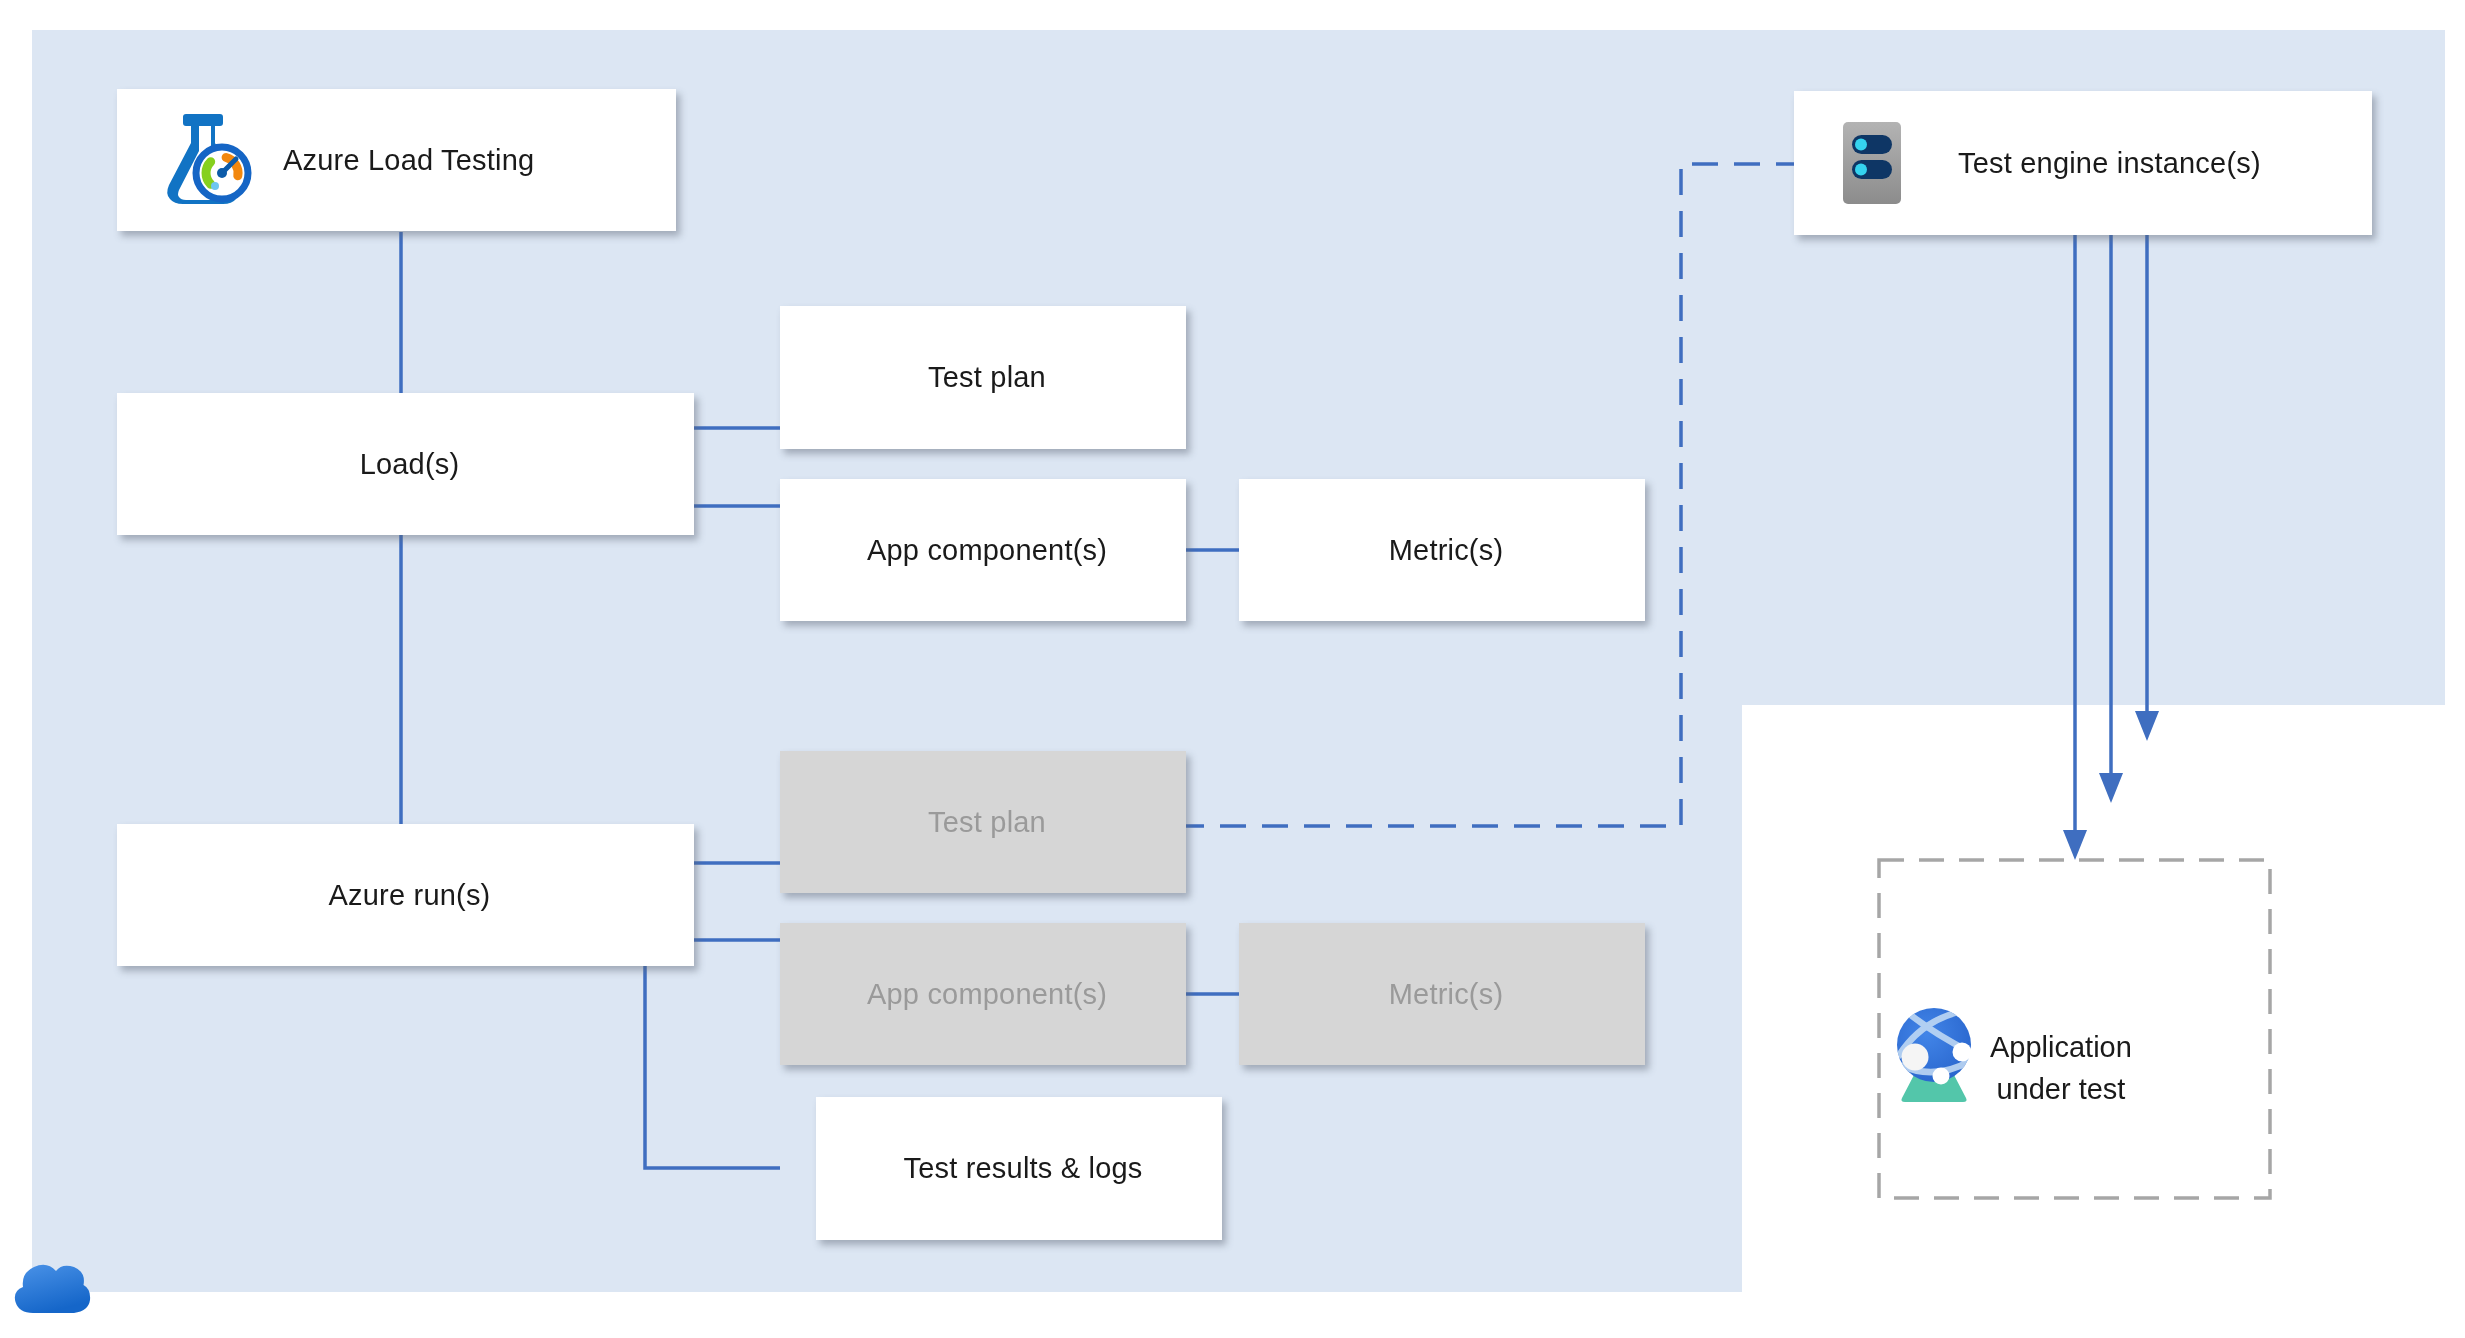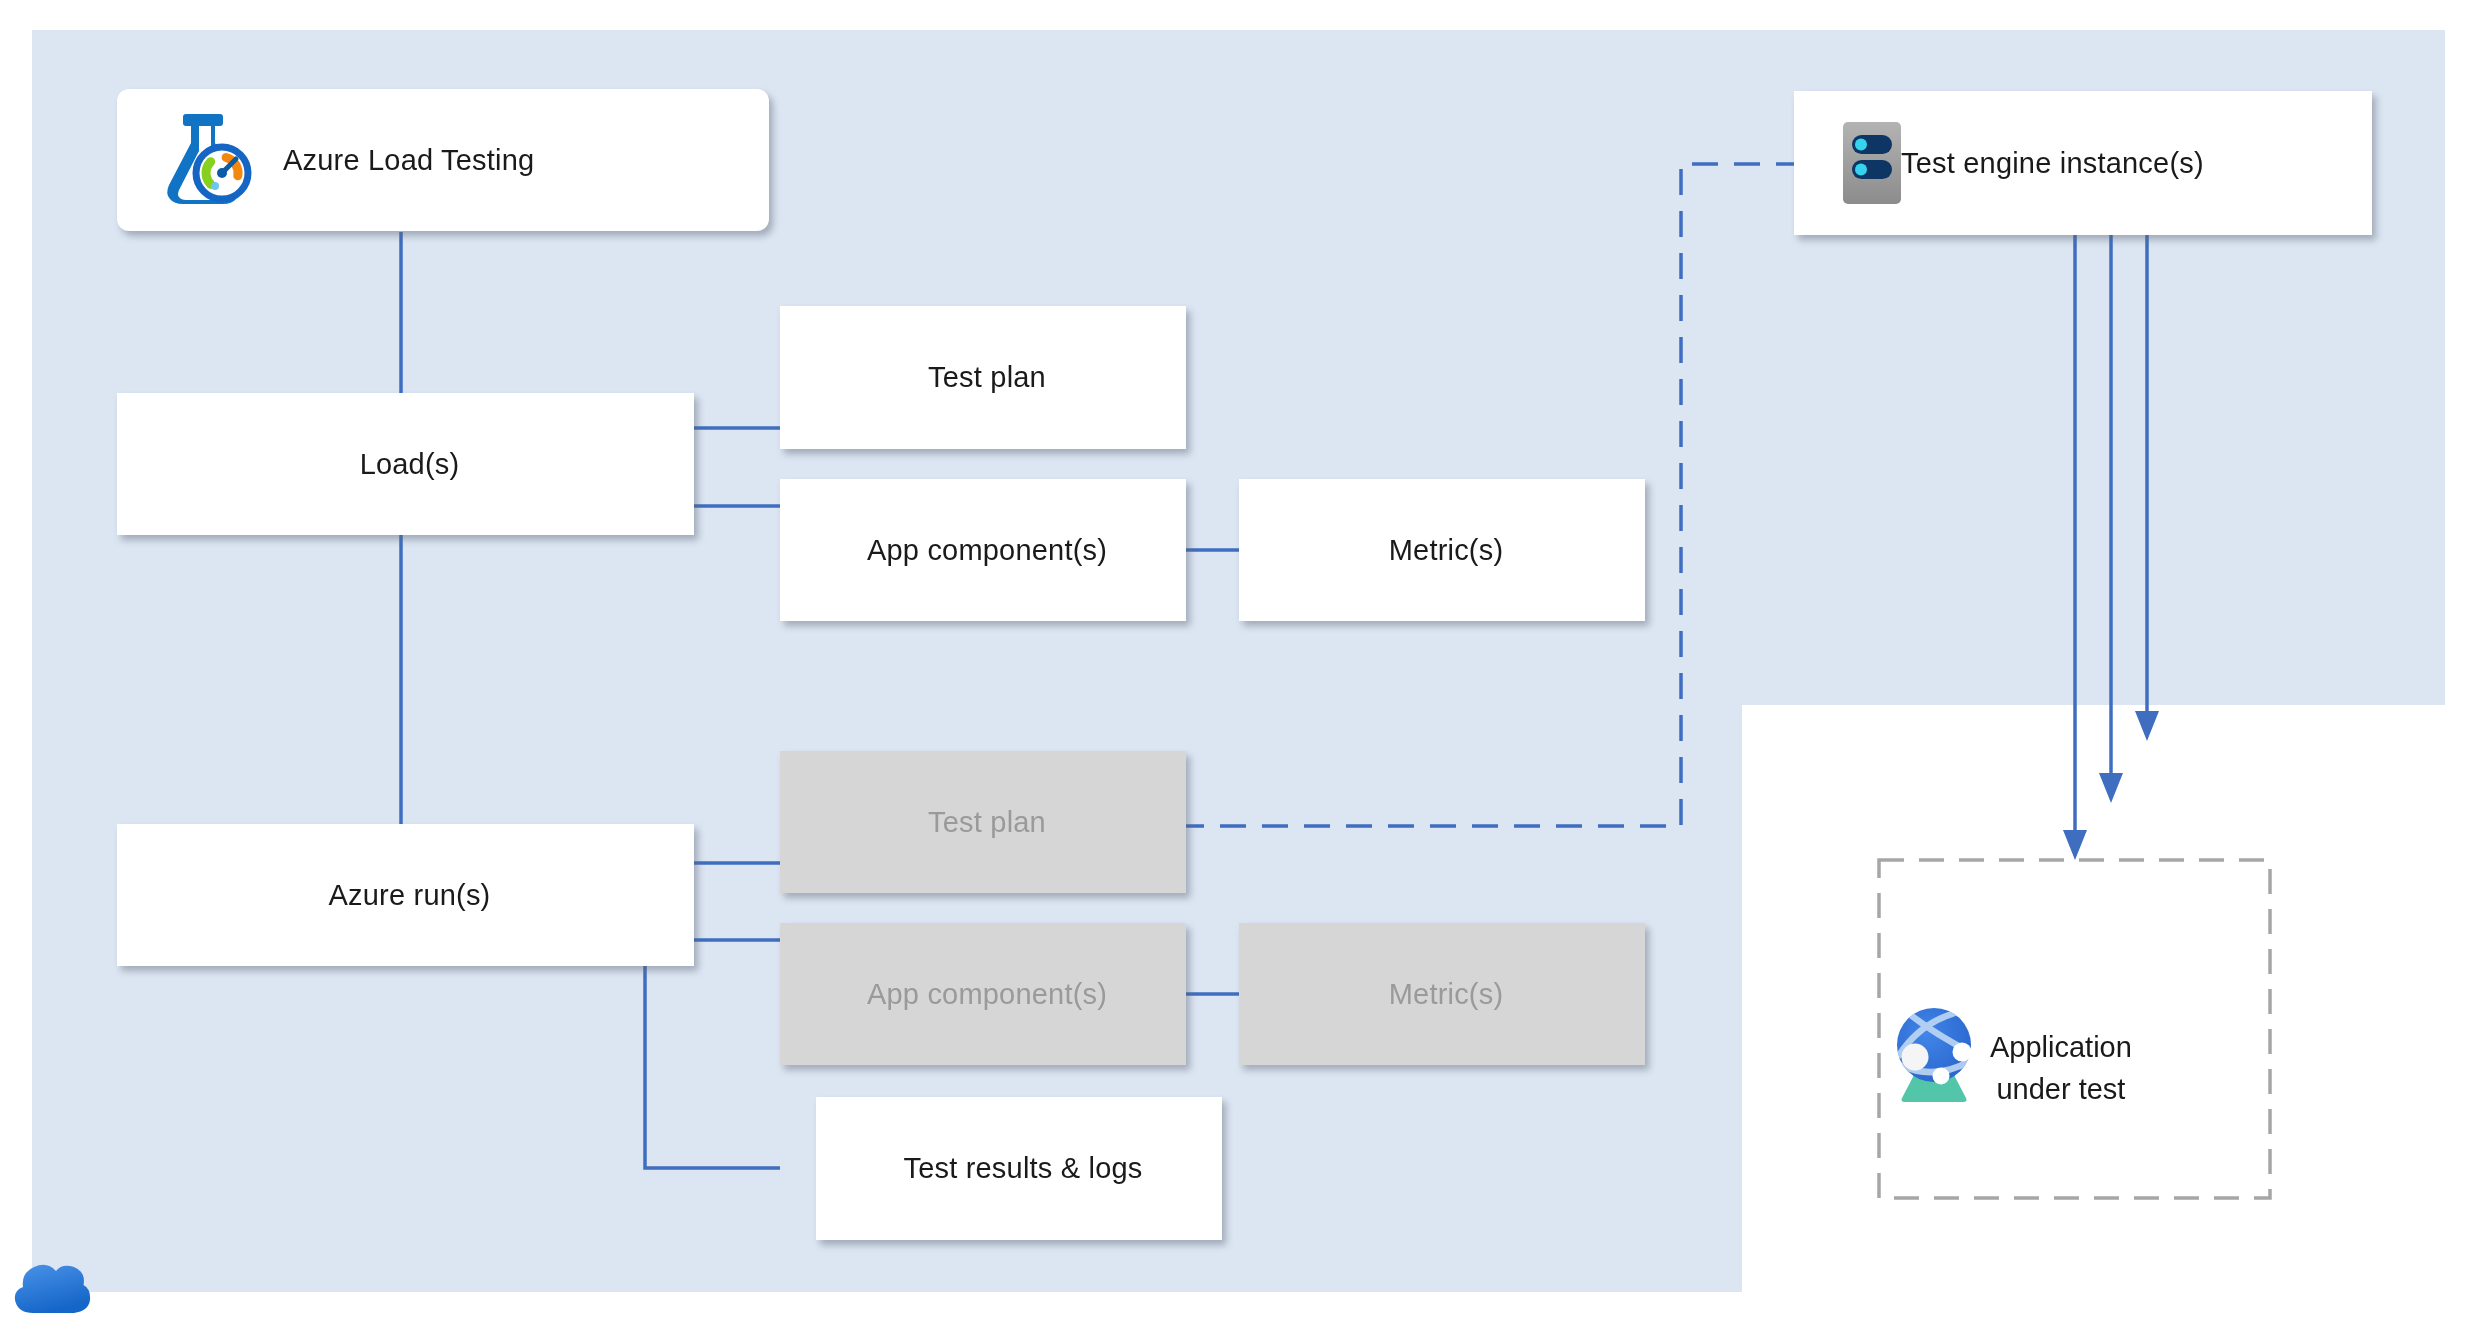--- a/index.html
+++ b/index.html
@@ -56,21 +56,21 @@
     <line class="connector" x1="2075" y1="235" x2="2075" y2="834"></line>
     <polygon class="arrowhead" points="2063,830 2087,830 2075,860"></polygon>
     <line class="connector" x1="2111" y1="235" x2="2111" y2="777"></line>
     <polygon class="arrowhead" points="2099,773 2123,773 2111,803"></polygon>
     <line class="connector" x1="2147" y1="235" x2="2147" y2="715"></line>
     <polygon class="arrowhead" points="2135,711 2159,711 2147,741"></polygon>
 
     <rect class="dashed-rect" x="1879" y="860" width="391" height="338"></rect>
   </svg>
 
-  <div class="node icon-row" style="left:117px;top:89px;width:652px;height:142px;padding-left:38px;box-sizing:border-box;border-radius:12px;">
+  <div class="node icon-row" style="left:117px;top:89px;width:559px;height:142px;padding-left:38px;box-sizing:border-box;">
     <svg class="icon" width="100" height="100" viewBox="0 0 100 100">
       <path fill="#1173c4" d="M31 4 h34 a3 3 0 0 1 3 3 v6 a3 3 0 0 1 -3 3 h-5 v17 l22 42 q4 9 -1 14 q-4 5 -13 5 h-40 q-9 0 -13 -5 q-5 -5 -1 -14 l22 -42 v-17 h-5 a3 3 0 0 1 -3 -3 v-6 a3 3 0 0 1 3 -3 z"></path>
       <path fill="#ffffff" d="M44 16 h12 v25 l20 39 q2 5 0 7 q-2 3 -7 3 h-38 q-5 0 -7 -3 q-2 -2 0 -7 l20 -39 z"></path>
       <circle cx="67" cy="63" r="26" fill="#ffffff" stroke="#1565c5" stroke-width="7"></circle>
       <path d="M71.1 47.5 A16 16 0 0 1 82.8 65.8" fill="none" stroke="#f2880f" stroke-width="9" stroke-linecap="round"></path>
       <path d="M55.7 74.3 A16 16 0 0 1 55.7 51.7" fill="none" stroke="#86d01e" stroke-width="9" stroke-linecap="round"></path>
       <line x1="67" y1="63" x2="81" y2="49" stroke="#0c5ba9" stroke-width="5" stroke-linecap="round"></line>
       <circle cx="67" cy="63" r="5" fill="#0c5ba9"></circle>
       <circle cx="60" cy="76" r="4" fill="#6ec6f0"></circle>
     </svg>
@@ -120,21 +120,21 @@
           <stop offset="0" stop-color="#b3b3b3"></stop>
             <stop offset="1" stop-color="#8c8c8c"></stop>
         </linearGradient>
       </defs>
       <rect x="0" y="0" width="58" height="82" rx="5" fill="url(#srv)"></rect>
       <rect x="9" y="13" width="40" height="19" rx="9.5" fill="#0e3665"></rect>
       <circle cx="18" cy="22.5" r="6" fill="#35d3ef"></circle>
       <rect x="9" y="38" width="40" height="19" rx="9.5" fill="#0e3665"></rect>
       <circle cx="18" cy="47.5" r="6" fill="#35d3ef"></circle>
     </svg>
-    <span class="label" style="">Test engine instance(s)</span>
+    <span class="label" style="margin-left:57px;">Test engine instance(s)</span>
   </div>
 
   <div class="app-box">
     <svg class="icon" width="112" height="100" viewBox="0 0 112 100">
       <defs>
         <radialGradient id="glb" cx="0.4" cy="0.35" r="0.8">
           <stop offset="0" stop-color="#4285e8"></stop>
             <stop offset="1" stop-color="#2561c9"></stop>
         </radialGradient>
         <clipPath id="glbclip">

